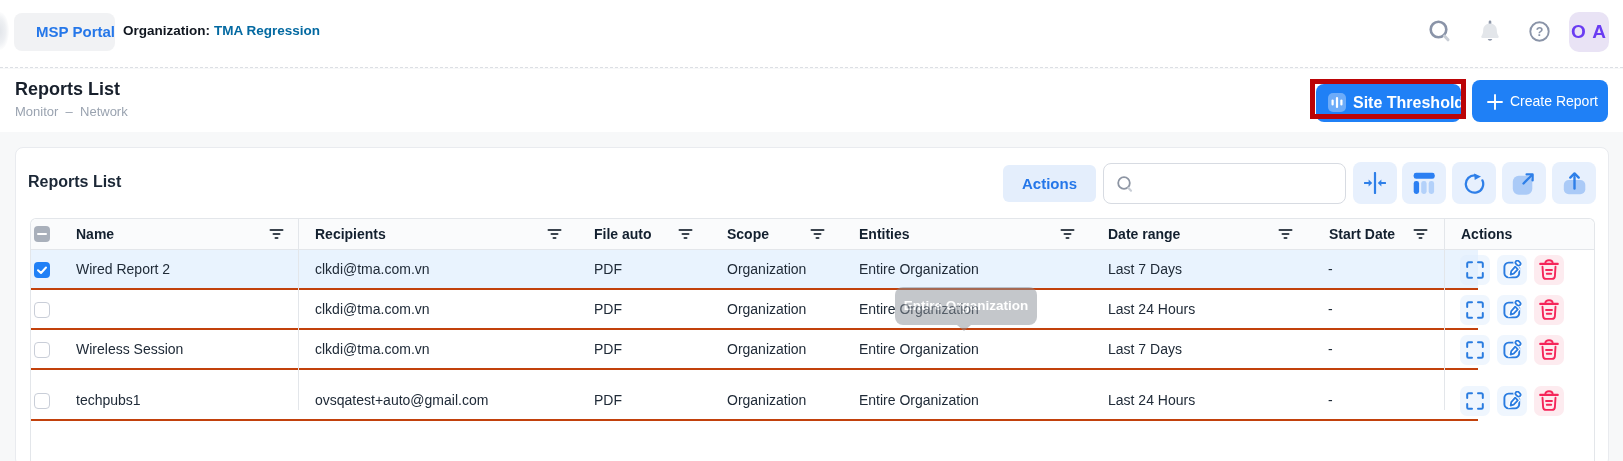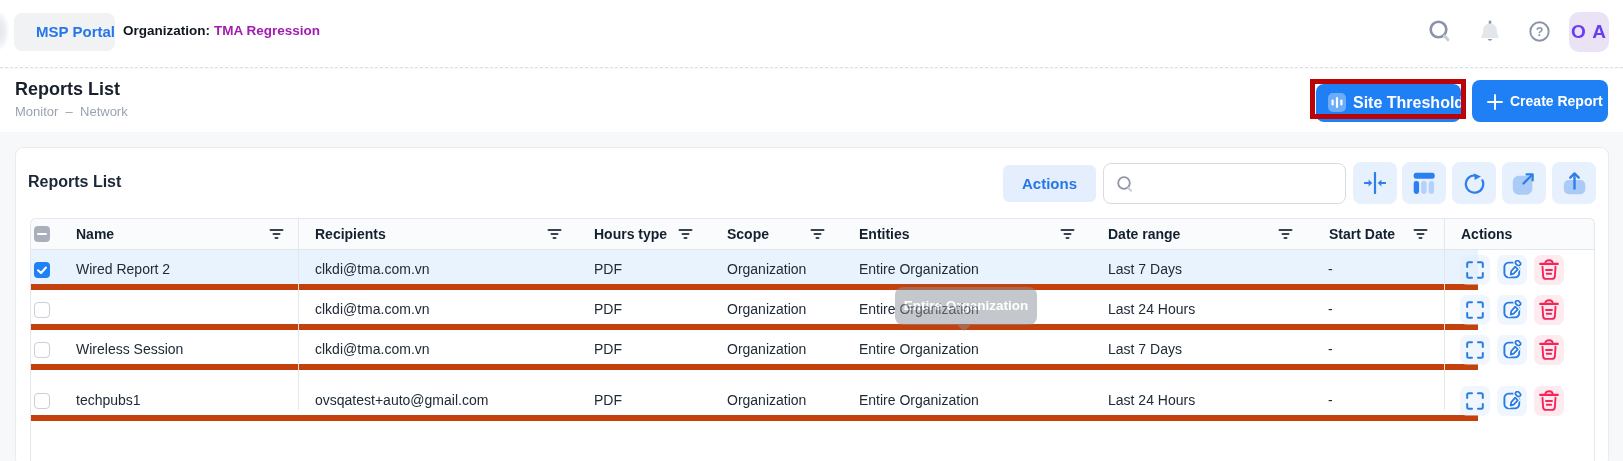--- a/index.html
+++ b/index.html
@@ -5,49 +5,49 @@
   * { margin:0; padding:0; box-sizing:border-box; }
   html,body { width:1623px; height:461px; font-family:"Liberation Sans", sans-serif; }
   #page { position:relative; width:1623px; height:461px; background:#f7f8f9; overflow:hidden; }
   .abs { position:absolute; }
 
   
   #topbar { position:absolute; left:0; top:0; width:1623px; height:68px; background:#ffffff; border-bottom:1px dashed #dcdfe4; }
   #lefthandle { position:absolute; left:-10px; top:12px; width:19px; height:38px; border-radius:50%; background:radial-gradient(ellipse at center, #e2e5ea 0%, #eef0f3 45%, #ffffff 75%); }
   #chip { position:absolute; left:14px; top:13px; width:101px; height:38px; background:#f1f2f4; border-radius:8px; color:#2577e9; font-weight:bold; font-size:15px; line-height:38px; text-align:right; }
   #orglabel { position:absolute; left:123px; top:0; height:62px; line-height:62px; font-size:13.5px; white-space:nowrap; font-weight:bold; color:#10161f; }
-  #orgname { position:absolute; left:214px; top:0; height:62px; line-height:62px; font-size:13.5px; white-space:nowrap; font-weight:bold; color:#a21caf; }
+  #orgname { position:absolute; left:214px; top:0; height:62px; line-height:62px; font-size:13.5px; white-space:nowrap; font-weight:bold; color:#0369a1; }
   #avatar { position:absolute; left:1569px; top:12px; width:40px; height:40px; background:#e9e3f5; border-radius:10px; color:#6a3cf2; font-weight:bold; font-size:19px; line-height:40px; text-align:center; letter-spacing:1px; }
 
   
   #subhead { position:absolute; left:0; top:69px; width:1623px; height:63px; background:#ffffff; }
   #ptitle { position:absolute; left:15px; top:79px; font-size:18px; font-weight:bold; color:#18202c; }
   #crumb { position:absolute; left:15px; top:104px; font-size:13px; color:#9aa3b0; }
   #stbtn { position:absolute; left:1316px; top:84px; width:145px; height:38px; background:#1f80f6; border-radius:8px; }
   #stbtn .ictile { position:absolute; left:12px; top:9px; width:18px; height:19px; background:rgba(255,255,255,0.35); border-radius:5px; }
   #stbtn .txt { position:absolute; left:37px; top:0; height:38px; line-height:38px; color:#fff; font-size:16px; font-weight:bold; white-space:nowrap; }
   #redbox { position:absolute; left:1310px; top:79px; width:156px; height:40px; border:5px solid #bb0407; }
   #crbtn { position:absolute; left:1472px; top:80px; width:136px; height:42px; background:#1f80f6; border-radius:8px; }
-  #crbtn .txt { position:absolute; left:38px; top:0; height:38px; line-height:42px; color:#fff; font-size:14px; font-weight:bold; white-space:nowrap; }
+  #crbtn .txt { position:absolute; left:38px; top:0; height:38px; line-height:42px; color:#fff; font-size:14px; font-weight:normal; white-space:nowrap; }
 
   
   #card { position:absolute; left:15px; top:147px; width:1594px; height:320px; background:#ffffff; border:1px solid #e9ebef; border-radius:8px; }
   #ctitle { position:absolute; left:12px; top:25px; font-size:16px; font-weight:bold; color:#1b2736; }
   #actbtn { position:absolute; left:987px; top:17px; width:93px; height:37px; background:#e4eefc; border-radius:6px; color:#2577e9; font-size:15px; font-weight:bold; text-align:center; line-height:37px; }
   #search { position:absolute; left:1087px; top:15px; width:243px; height:41px; background:#fff; border:1px solid #d7dbe2; border-radius:8px; }
   #search .ph { position:absolute; left:38px; top:0; height:39px; line-height:39px; font-size:15px; color:#9aa2af; }
   .toolbtn { position:absolute; top:14px; width:44px; height:42px; background:#e7f0fd; border-radius:8px; }
 
   
   #table { position:absolute; left:14px; top:70px; width:1565px; height:249px; border:1px solid #e3e6ea; border-bottom:none; border-radius:6px 6px 0 0; background:#fff; }
   #thead { position:absolute; left:0; top:0; width:1563px; height:31px; background:#fafbfc; border-bottom:1px solid #e3e6ea; border-radius:6px 6px 0 0; }
   .hcell { position:absolute; top:0; height:30px; line-height:30px; font-size:14px; font-weight:bold; color:#13202f; white-space:nowrap; }
   .flt { position:absolute; top:10px; width:15px; height:11px; }
   .vsep { position:absolute; top:0; width:1px; height:191px; background:#e3e6ea; }
-  .row { position:absolute; left:0; width:1447px; height:40px; border-bottom:6px solid #c2410c;text-decoration:underline; }
+  .row { position:absolute; left:0; width:1447px; height:40px; border-bottom:2px solid #c2410c;text-decoration:underline; }
   .cell { position:absolute; top:0; height:39px; line-height:39px; font-size:14px; color:#202b38; white-space:nowrap; }
   .cb { position:absolute; left:3px; width:16px; height:16px; border-radius:4px; }
   .cb.off { background:#fff; border:1.5px solid #c9ced8; }
   .acticon { position:absolute; width:30px; height:30px; border-radius:7px; }
   .ai-bgb { background:rgba(223,237,253,0.5); }
   .ai-bgr { background:#fdebef; }
   #tooltip { position:absolute; left:879px; top:139px; width:142px; height:38px; background:#8b9199; opacity:0.5; border-radius:8px; color:#ffffff; font-size:13.5px; white-space:nowrap; font-weight:bold; text-align:center; line-height:38px; }
   #ttarrow { position:absolute; left:62px; top:38px; width:0; height:0; border-left:7px solid transparent; border-right:7px solid transparent; border-top:6px solid #8b9199; }
 </style>
 </head>
@@ -148,21 +148,21 @@
 
     <div id="table">
       <div id="thead">
         <div class="cb" style="top:7px; background:#a9b0bb;">
           <svg width="16" height="16" viewBox="0 0 16 16">
               <line x1="4" y1="8" x2="12" y2="8" stroke="#fff" stroke-width="2" stroke-linecap="round"></line>
             </svg>
         </div>
         <div class="hcell" style="left:45px;">Name</div>
         <div class="hcell" style="left:284px;">Recipients</div>
-        <div class="hcell" style="left:563px;">Hours type</div>
+        <div class="hcell" style="left:563px;">File auto</div>
         <div class="hcell" style="left:696px;">Scope</div>
         <div class="hcell" style="left:828px;">Entities</div>
         <div class="hcell" style="left:1077px;">Date range</div>
         <div class="hcell" style="left:1298px;">Start Date</div>
         <div class="hcell" style="left:1430px;">Actions</div>
         <svg class="flt" style="left:238px;" width="15" height="11" viewBox="0 0 15 11">
             <rect x="0.5" y="0" width="14" height="2" rx="1" fill="#3a434d"></rect>
             <rect x="3.5" y="4" width="8" height="2" rx="1" fill="#3a434d"></rect>
             <rect x="5.5" y="8" width="4" height="2" rx="1" fill="#3a434d"></rect>
           </svg>

